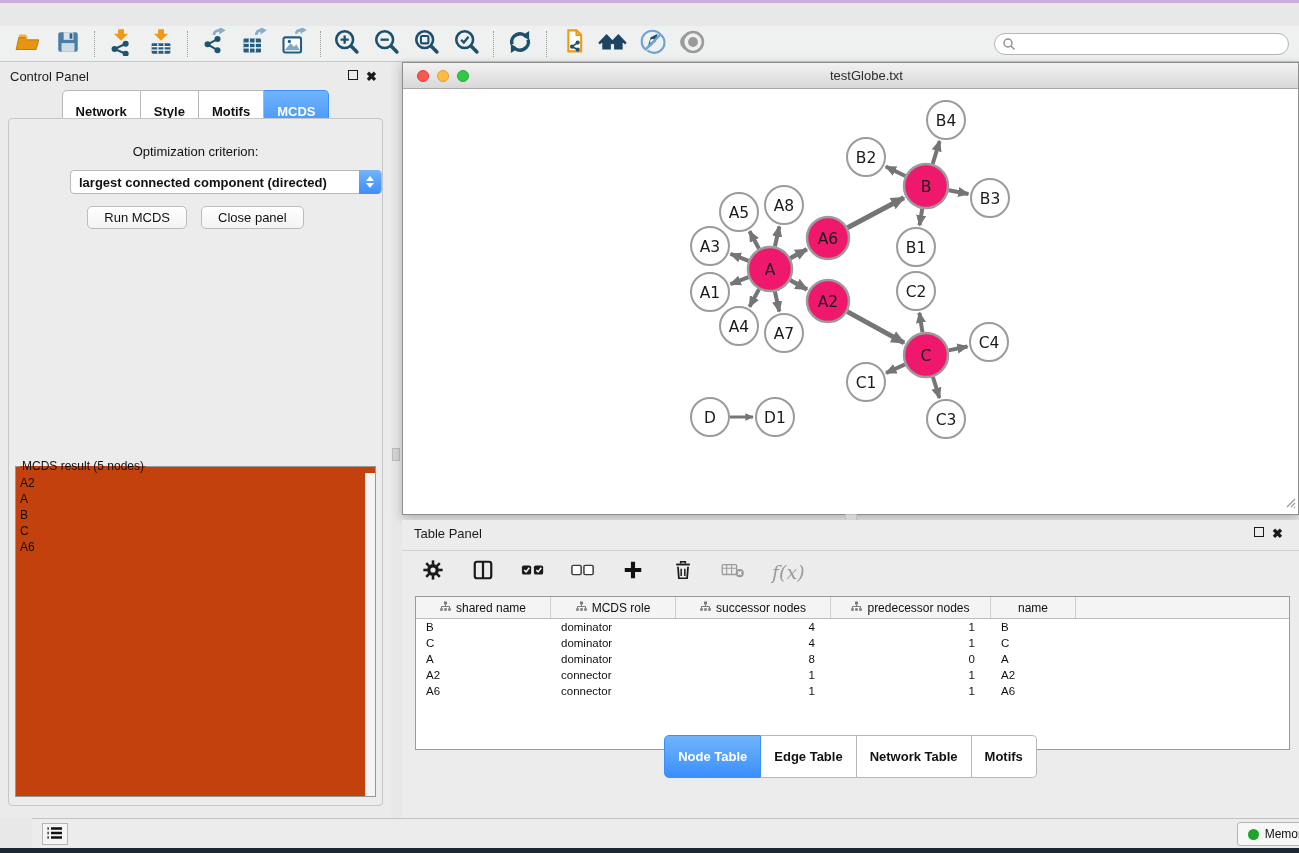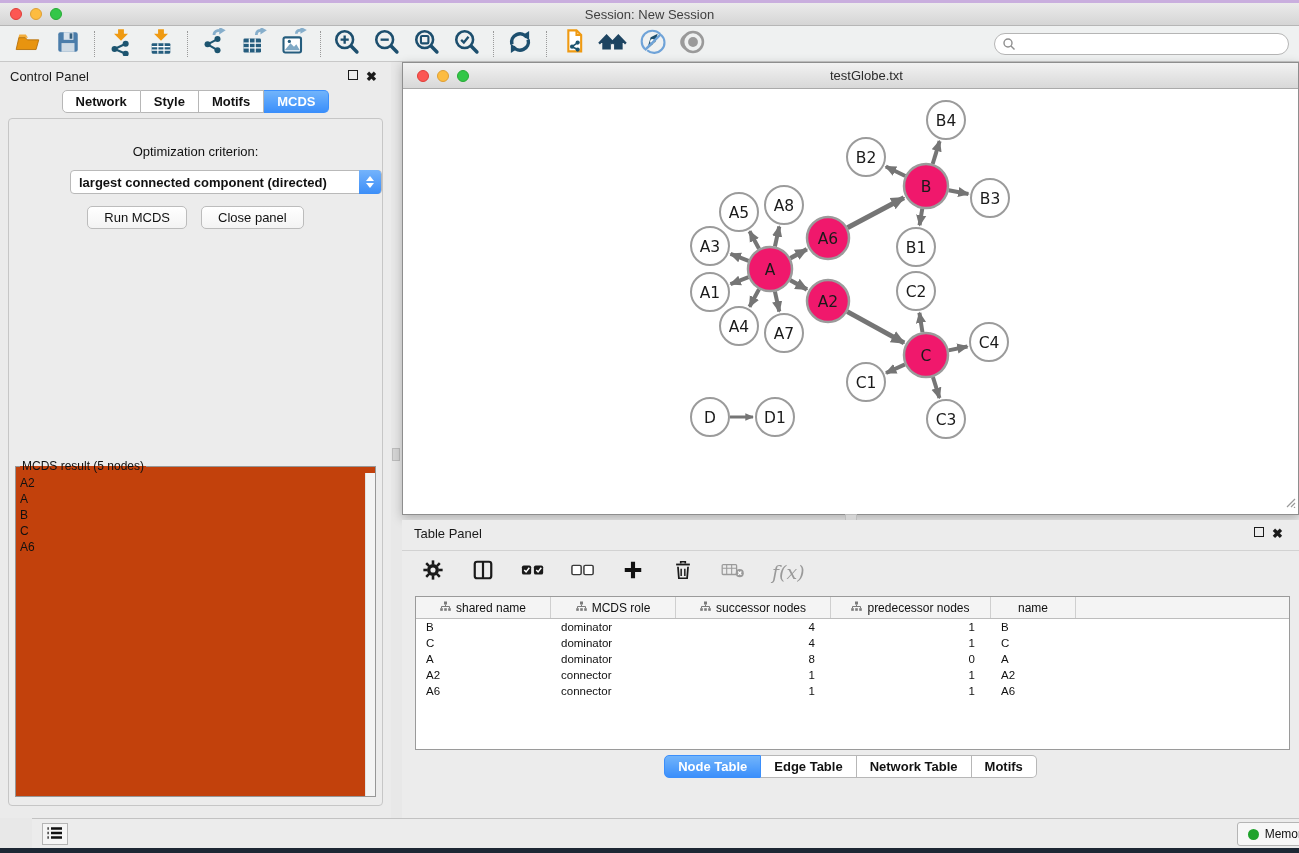--- a/index.html
+++ b/index.html
@@ -30,21 +30,21 @@
 
   
   .control-panel { position:absolute; left:0; top:62px; width:391px; bottom:35px; background:#ebebeb; }
   .panel-head { height:28px; display:flex; align-items:center; padding:0 10px; font-size:13px; color:#1a1a1a; }
   .panel-head .spacer { flex:1; }
   .mini-btn { background:none; border:none; cursor:pointer; padding:0 4px; font-size:12px; color:#1a1a1a; }
   .float-glyph { display:inline-block; width:10px; height:10px; border:1.5px solid #1a1a1a; }
   .close-glyph { font-weight:bold; font-size:13px; }
 
   .seg { display:flex; justify-content:center; }
-  .seg-btn { background:#fff; border:1px solid #b7b7b7; border-left-width:0; padding:3px 13px;
+  .seg-btn { background:#fff; border:1px solid #b7b7b7; border-left-width:0; padding:13px 13px;
     font-size:13px; font-weight:600; color:#111; cursor:pointer; }
   .seg-btn:first-child { border-left-width:1px; border-radius:5px 0 0 5px; }
   .seg-btn:last-child { border-radius:0 5px 5px 0; }
   .seg-btn.active { background:linear-gradient(#71b4fb,#3b8ffb); border-color:#3b8ffb; color:#fff; }
 
   .cp-box { position:absolute; left:8px; right:8px; top:56px; bottom:12px; background:#ececec;
     border:1px solid #c6c6c6; border-radius:4px; }
   .opt-label { text-align:center; margin-top:25px; font-size:13px; color:#111; }
   .select-row { display:flex; justify-content:flex-end; margin-top:11px;font-weight:bold; }
   .mac-select { position:relative; width:312px; height:24px; background:#fff; border:1px solid #b9b9b9;
@@ -103,28 +103,20 @@
     border-radius:3px; display:flex; align-items:center; gap:6px; padding:0 10px; font-size:12px; color:#111; cursor:pointer; }
   .mem-dot { width:11px; height:11px; border-radius:50%; background:#1fa32c; }
   .desktop-strip-bottom { position:absolute; left:0; bottom:0; width:100%; height:5px; background:#1d2734; }
 </style>
 </head>
 <body>
 
 <div class="app">
   <div class="desktop-strip-top"></div>
 
-  <div class="titlebar">
-    <div class="traffic">
-      <div class="tl red"></div>
-      <div class="tl yellow"></div>
-      <div class="tl green"></div>
-    </div>
-    <div class="title">Session: New Session</div>
-  </div>
 
   <div class="toolbar">
     <button class="tb-btn" aria-label="open">
       <span><svg width="28" height="26" viewBox="0 0 26 24">
         <path d="M4,8 L5,5 L11,5 L13,8 Z" fill="#f3ae3d"></path>
         <path d="M2,19 L4.5,8 L10.5,8 L12.5,10 L23,10 L20.5,19 Z" fill="#e8940f" stroke="#b36e07" stroke-width="0.8"></path>
       </svg></span>
     </button>
     <button class="tb-btn" aria-label="save">
       <span><svg width="26" height="26" viewBox="0 0 24 24">

